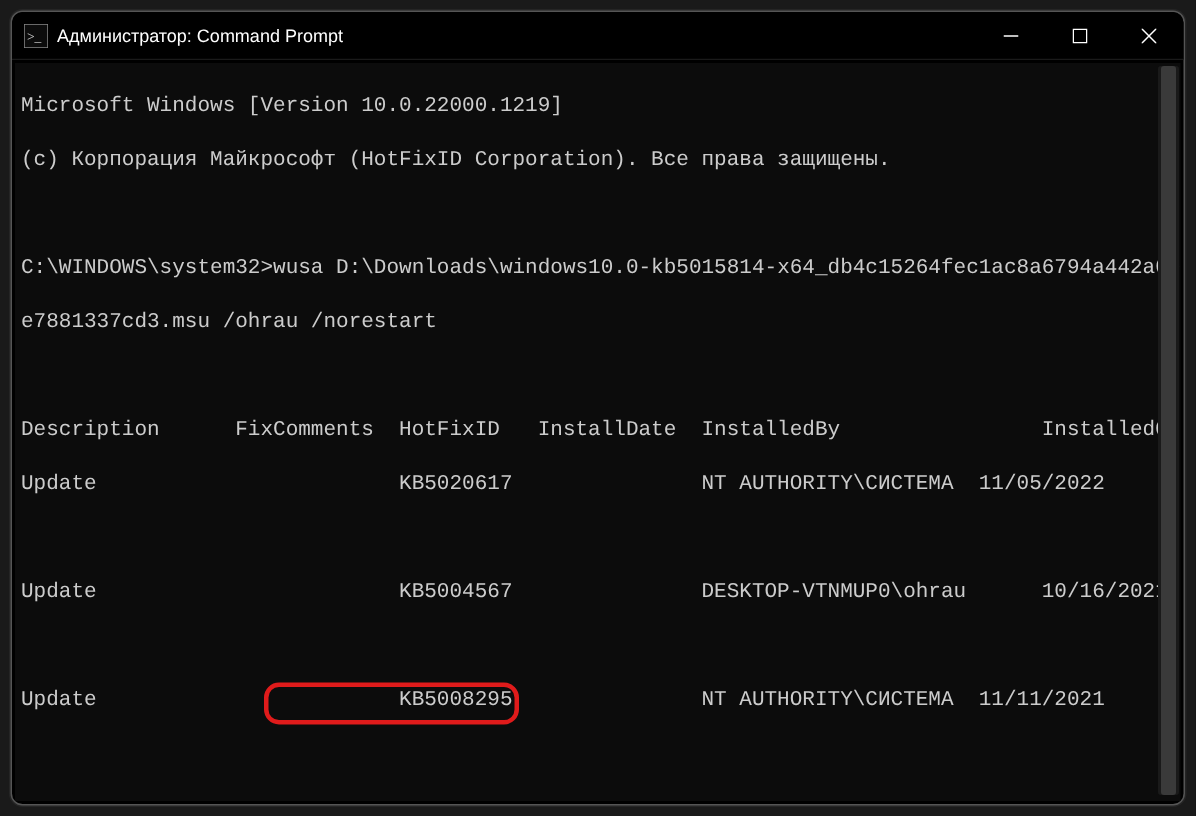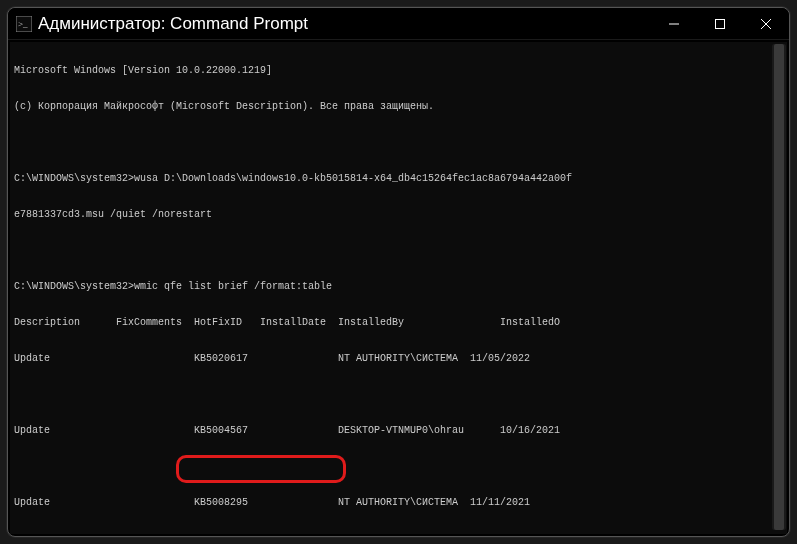--- a/index.html
+++ b/index.html
@@ -33,38 +33,38 @@
   }
   .title-icon {
     width: 16px; height: 16px;
     margin-right: 6px;
     display: flex; align-items: center; justify-content: center;
   }
   .title-icon svg { width: 16px; height: 16px; }
   .title-text {
     color: #fff;
     font-family: "Segoe UI", Arial, sans-serif;
-    font-size: 17px;
+    font-size: 12px;
     flex: 1 1 auto;
   }
   .win-controls {
     display: flex;
     height: 100%;
   }
   .win-btn {
     width: 46px; height: 100%;
     display: flex; align-items: center; justify-content: center;
     color: #fff;
   }
   .win-btn svg { width: 10px; height: 10px; }
   .terminal {
     flex: 1 1 auto;
     background: #0c0c0c;
     font-family: Consolas, "Courier New", monospace;
-    font-size: 10px;
+    font-size: 14px;
     line-height: 18px;
     color: #cccccc;
     padding: 2px 2px 2px 4px;
     white-space: pre;
     overflow: hidden;
     margin: 2px;
     position: relative;
   }
   .line { white-space: pre; }
   .highlight-box {
@@ -116,26 +116,25 @@
         <svg viewBox="0 0 10 10">
             <line x1="0" y1="0" x2="10" y2="10" stroke="#fff" stroke-width="1"></line>
             <line x1="10" y1="0" x2="0" y2="10" stroke="#fff" stroke-width="1"></line>
           </svg>
       </div>
     </div>
   </div>
 
   <div class="terminal">
 <div class="line">Microsoft Windows [Version 10.0.22000.1219]</div>
-<div class="line">(c) Корпорация Майкрософт (Microsoft Description). Все права защищены.</div>
+<div class="line">(c) Корпорация Майкрософт (HotFixID Corporation). Все права защищены.</div>
 <div class="line"> </div>
 <div class="line"><span>C:\WINDOWS\system32&gt;</span><span>wusa D:\Downloads\windows10.0-kb5015814-x64_db4c15264fec1ac8a6794a442a00f</span></div>
-<div class="line">e7881337cd3.msu /quiet /norestart</div>
+<div class="line">e7881337cd3.msu /ohrau /norestart</div>
 <div class="line"> </div>
-<div class="line"><span>C:\WINDOWS\system32&gt;</span><span>wmic qfe list brief /format:table</span></div>
 <div class="line">Description      FixComments  HotFixID   InstallDate  InstalledBy                InstalledO</div>
 <div class="line">Update                        KB5020617               NT AUTHORITY\СИСТЕМА  11/05/2022</div>
 <div class="line"> </div>
 <div class="line">Update                        KB5004567               DESKTOP-VTNMUP0\ohrau      10/16/2021</div>
 <div class="line"> </div>
 <div class="line">Update                        KB5008295               NT AUTHORITY\СИСТЕМА  11/11/2021</div>
 
 
 
 

